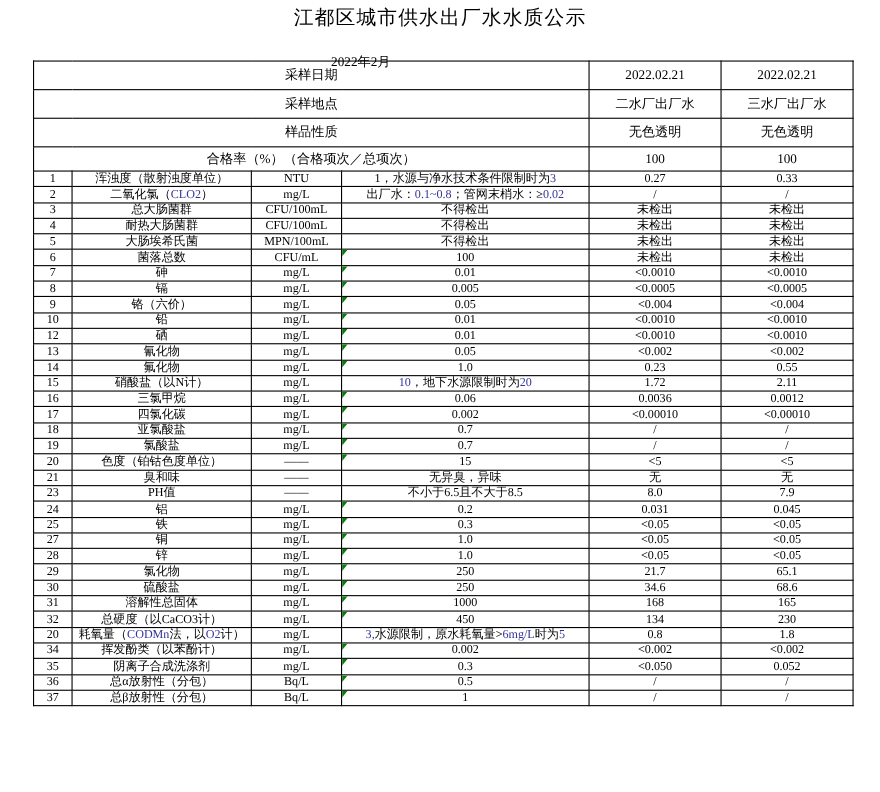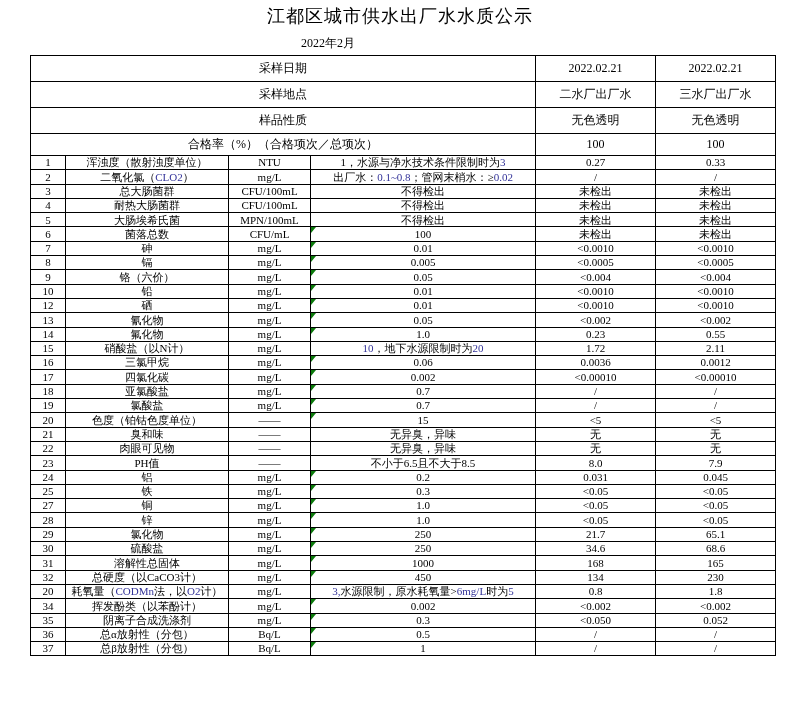--- a/index.html
+++ b/index.html
@@ -5,21 +5,21 @@
   html,body{margin:0;padding:0;background:#fff;}
   body{
     width:800px;height:720px;position:relative;overflow:hidden;
     font-family:"Liberation Serif","DejaVu Serif",serif;color:#000;
   }
   .title{
     position:absolute;top:4px;left:0;width:800px;text-align:center;
     font-size:18px;font-weight:normal;letter-spacing:1px;
   }
   .subtitle{
-    position:absolute;top:35px;left:0;width:656px;text-align:center;
+    position:absolute;top:48px;left:0;width:656px;text-align:center;
     font-size:12px;
   }
   table.wq{
     position:absolute;left:30px;top:55px;width:745px;
     border-collapse:collapse;table-layout:fixed;
   }
   table.wq td{
     border:1px solid #000;padding:0;text-align:center;vertical-align:middle;
     font-size:11px;line-height:1.15;white-space:nowrap;overflow:hidden;
     position:relative;
@@ -227,28 +227,20 @@
       </tr>
       <tr class="data-row">
         <td>21</td>
         <td class="cell-item">臭和味</td>
         <td>——</td>
         <td>无异臭，异味</td>
         <td>无</td>
         <td>无</td>
       </tr>
       <tr class="data-row">
-        <td>22</td>
-        <td class="cell-item">肉眼可见物</td>
-        <td>——</td>
-        <td>无异臭，异味</td>
-        <td>无</td>
-        <td>无</td>
-      </tr>
-      <tr class="data-row">
         <td>23</td>
         <td class="cell-item">PH值</td>
         <td>——</td>
         <td>不小于6.5且不大于8.5</td>
         <td>8.0</td>
         <td>7.9</td>
       </tr>
       <tr class="data-row">
         <td>24</td>
         <td class="cell-item">铝</td>

